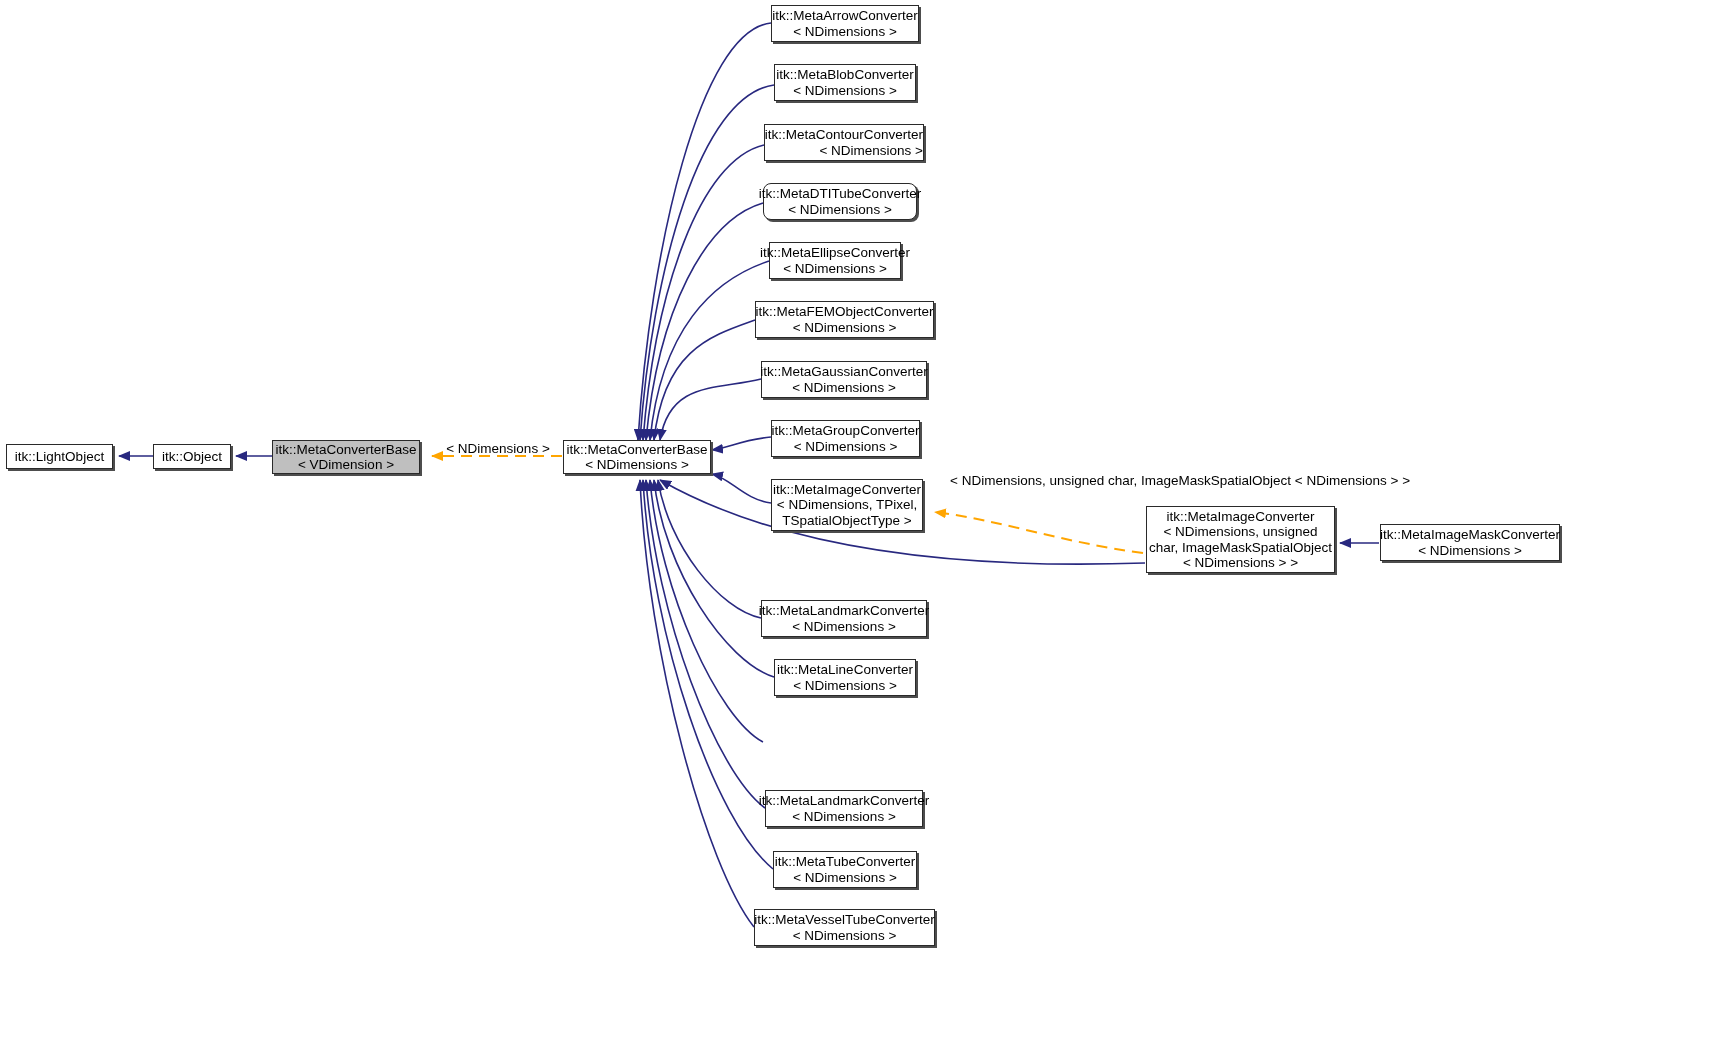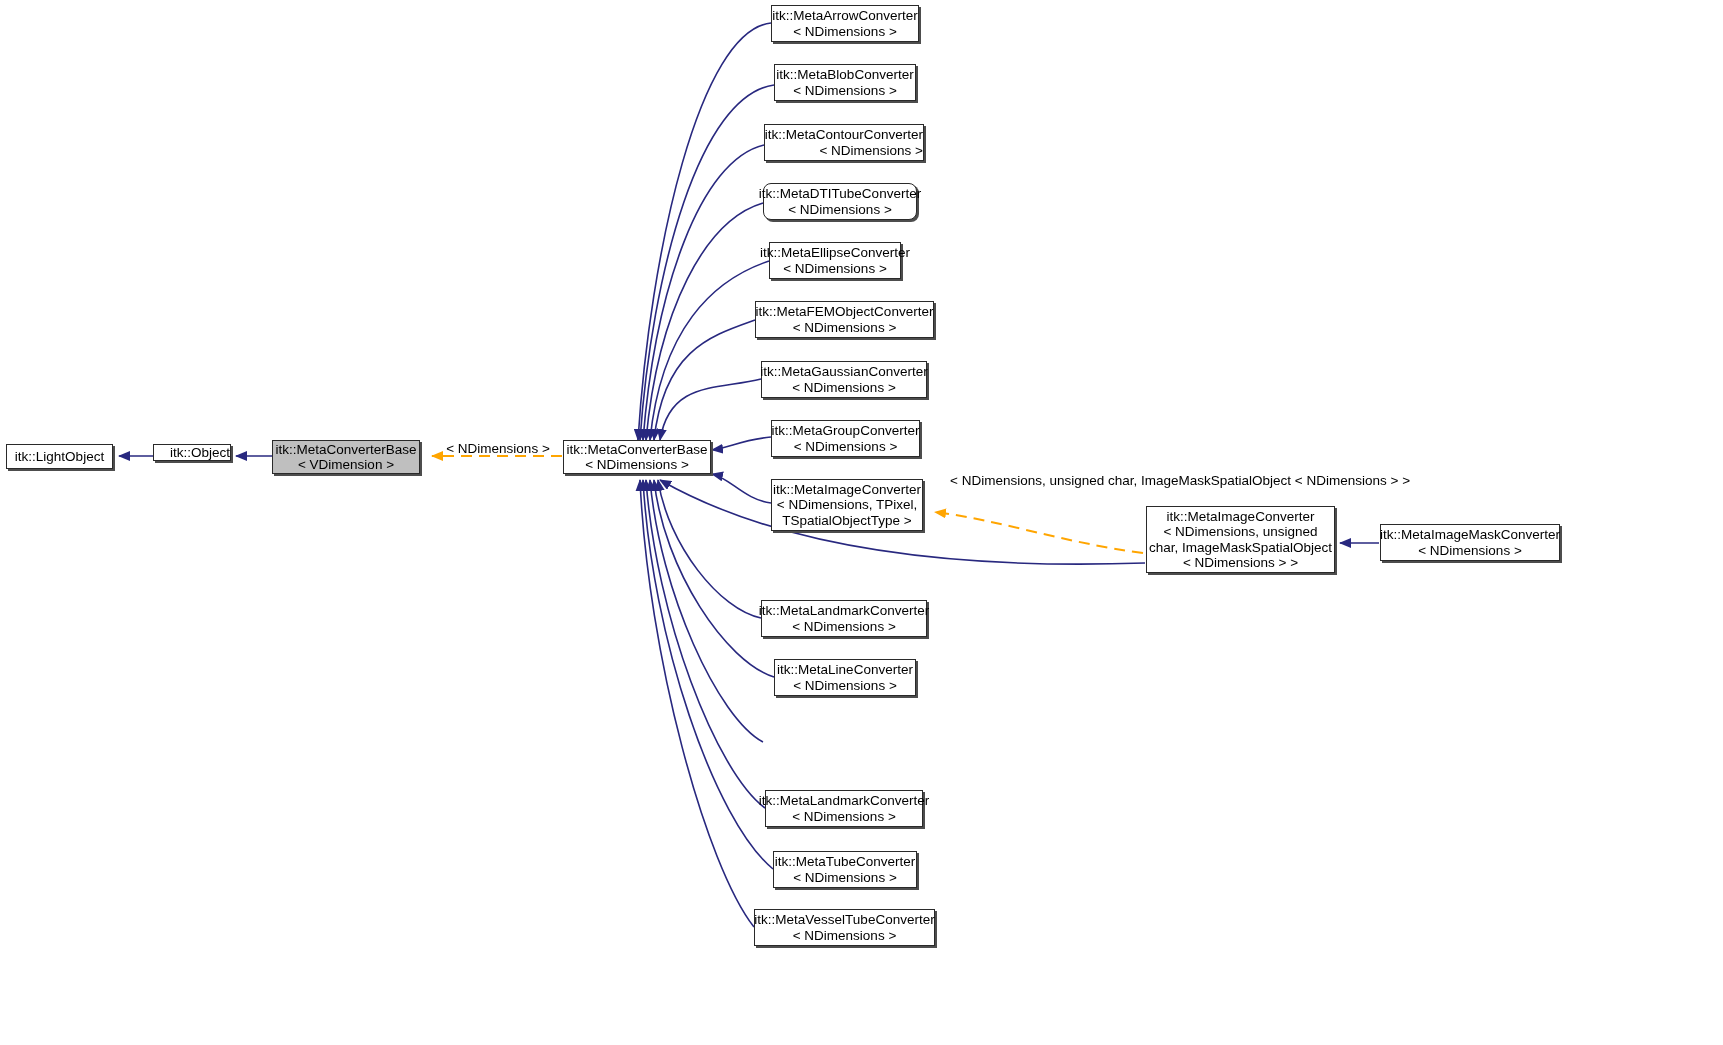--- a/index.html
+++ b/index.html
@@ -108,21 +108,21 @@
       <path d="M 562 456 L 432 456" marker-end="url(#arrowOrange)"></path>
 
       <path d="M 1143 553 C 1060 542, 1000 520, 935 512" marker-end="url(#arrowOrange)"></path>
     </g>
   </svg>
 
   <div class="node" style="left:6px; top:444px; width:107px; height:25px;">
     <span class="ln">itk::LightObject</span>
   </div>
 
-  <div class="node" style="left:153px; top:444px; width:78px; height:17px;align-items:flex-end;">
+  <div class="node" style="left:153px; top:444px; width:78px; height:25px;">
     <span class="ln">itk::Object</span>
   </div>
 
   <div class="node highlight" style="left:272px; top:440px; width:148px; height:34px;">
     <span class="ln">itk::MetaConverterBase</span>
     <span class="ln">&lt; VDimension &gt;</span>
   </div>
 
   <div class="node" style="left:563px; top:440px; width:148px; height:34px;">
     <span class="ln">itk::MetaConverterBase</span>

